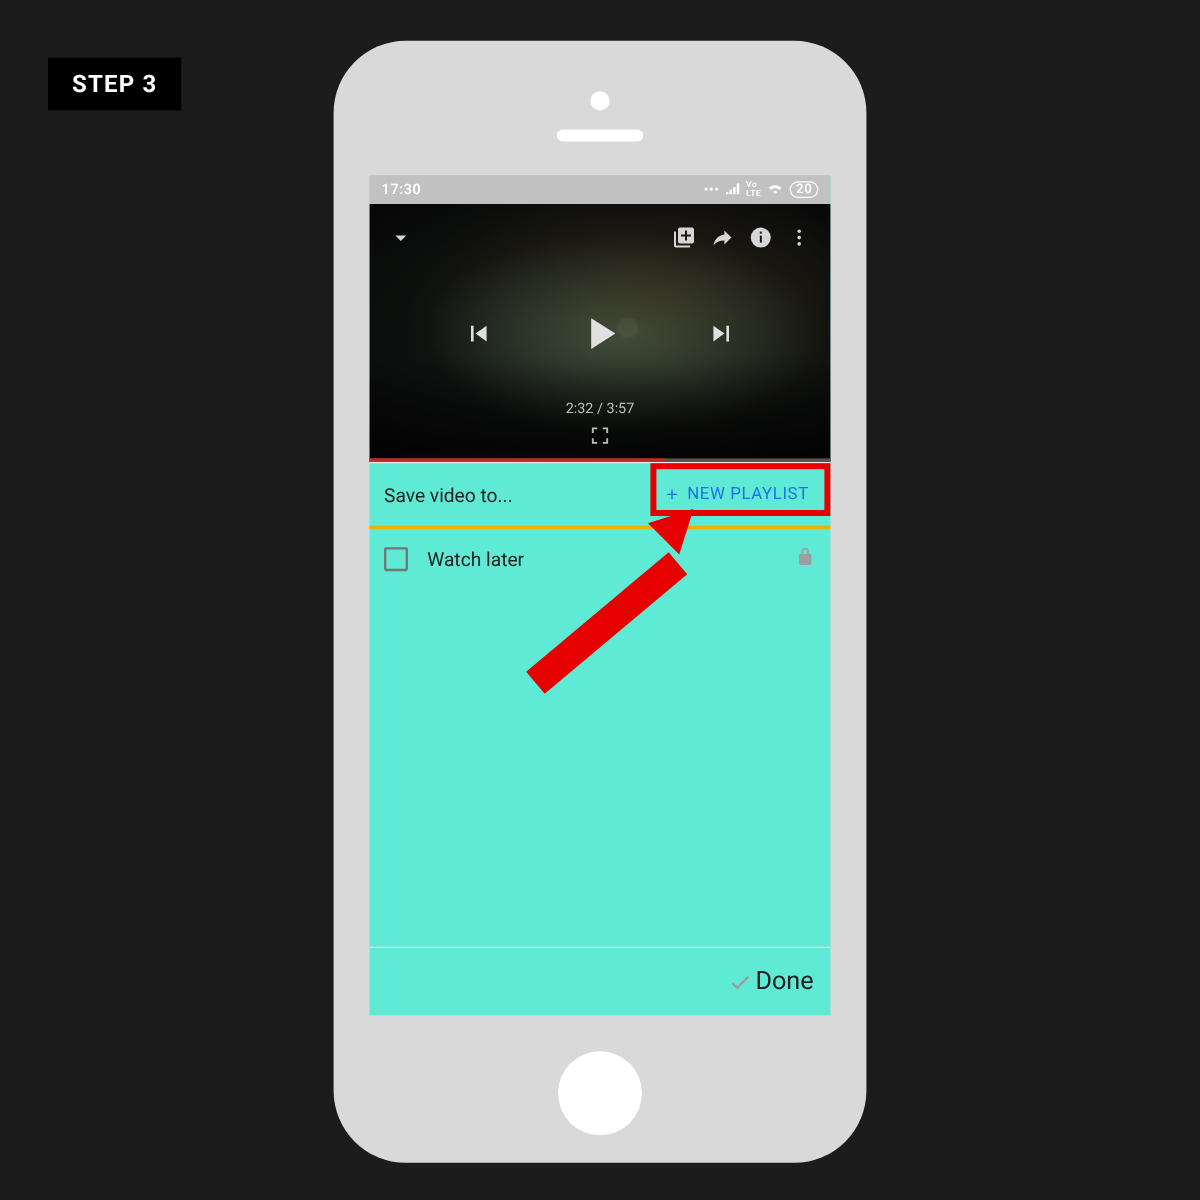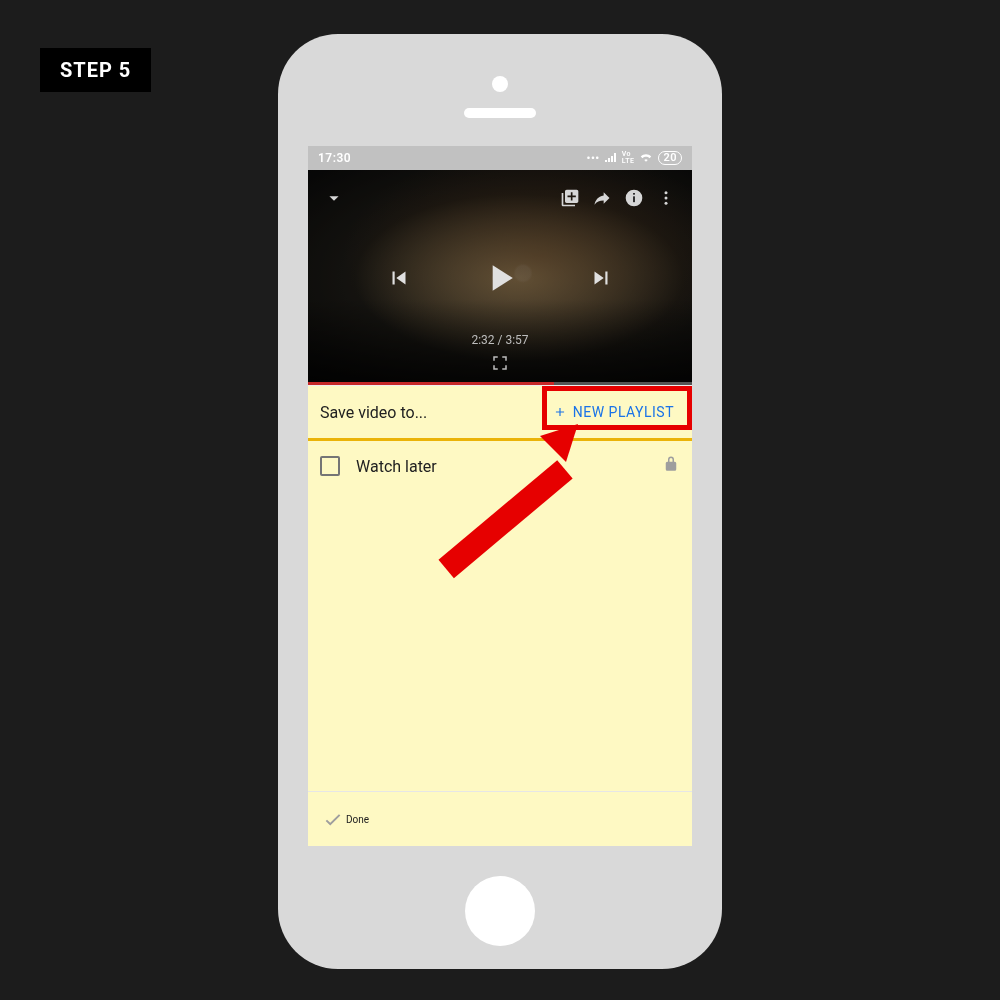--- a/index.html
+++ b/index.html
@@ -42,21 +42,21 @@
     width: 16px; height: 16px; border-radius: 50%;
     background: #fff; margin-top: 42px;
   }
   .speaker {
     width: 72px; height: 10px; border-radius: 6px;
     background: #fff; margin-top: 16px;
   }
   .screen {
     width: 384px;
     height: 700px;
-    background: #fef9c3;
+    background: #5eead4;
     margin-top: 28px;
     display: flex;
     flex-direction: column;
     position: relative;
   }
   .home-btn {
     width: 70px; height: 70px; border-radius: 50%;
     background: #fff; margin-top: 30px;
   }
 
@@ -143,40 +143,40 @@
   .checkbox {
     width: 20px; height: 20px; border: 2px solid #757575; border-radius: 2px;
   }
   .lock { margin-left: auto; color: #9e9e9e; }
 
   .playlist-body { flex: 1; }
 
   .done-row {
     border-top: 1px solid #e6e6e6;
     display: flex; align-items: center;
-    padding: 16px 14px; gap: 2px; font-size: 10px; color: #212121;
+    padding: 16px 14px; gap: 2px; font-size: 21px; color: #212121; justify-content: flex-end;
   }
   .done-row svg { color: #9e9e9e; }
 
   
   .highlight-box {
     position: absolute;
     border: 5px solid #e60000;
     pointer-events: none;
   }
 
   
   .arrow { position: absolute; pointer-events: none; }
 
 </style>
 </head>
 <body>
 
 <div class="step-badge">
-  <span>STEP 5</span>
+  <span>STEP 3</span>
 </div>
 
 <div class="phone">
   <div class="camera"></div>
   <div class="speaker"></div>
 
   <div class="screen">
 
     <div class="statusbar">
       <span>17:30</span>

